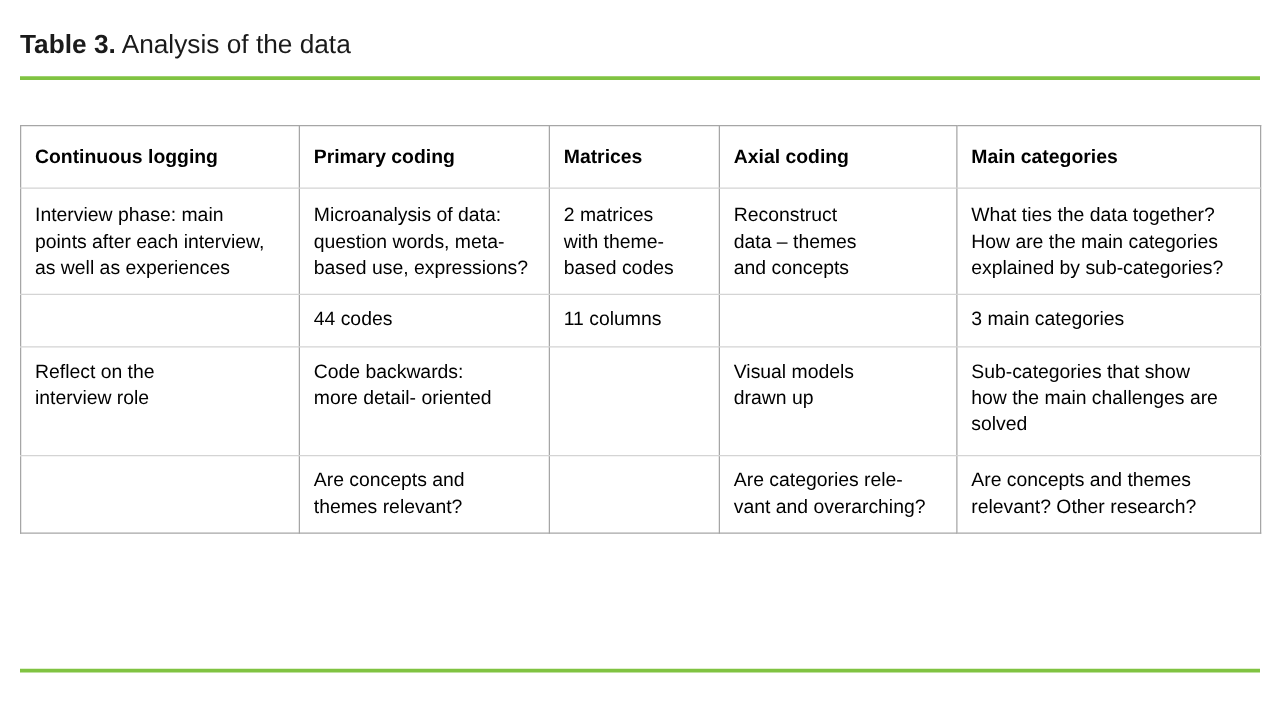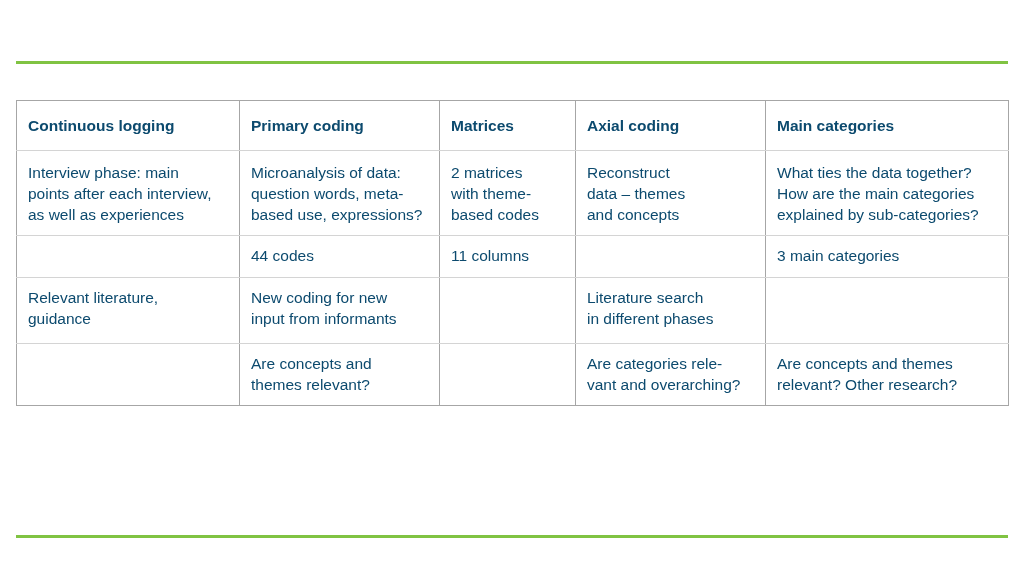--- a/index.html
+++ b/index.html
@@ -75,21 +75,21 @@
     border-right: 1px solid #a6a6a6;
     border-top: 1px solid #d4d4d4;
     border-bottom: 1px solid #d4d4d4;
     vertical-align: top;
     text-align: left;
     padding: 9px 11px 10px 11px;
     font-size: 15.5px;
     line-height: 21px;
     font-weight: normal;
     white-space: pre-line;
-    color: #0c4a6e;
+    color: #000000;
   }
   table.analysis thead th {
     font-weight: bold;
     font-size: 15.5px;
     padding-top: 14px;
     padding-bottom: 14px;
     border-top: 1px solid #a6a6a6;
     border-bottom: 1px solid #d4d4d4;
   }
   table.analysis tbody tr:first-child td {
@@ -103,20 +103,24 @@
   .row-h-2 td { height: 22px; }
   .row-h-3 td { height: 67px; }
   .row-h-4 td { height: 46px; }
   .row-h-5 td { height: 37px; }
 </style>
 </head>
 <body>
 
 <div class="page">
 
+  <div class="title-block">
+    <span class="title-label">Table 3.</span>
+    <span class="title-text">Analysis of the data</span>
+  </div>
 
   <div class="rule-green rule-top"></div>
 
   <div class="table-wrap">
     <table class="analysis">
       <colgroup>
         <col class="c0">
           <col class="c1">
           <col class="c2">
           <col class="c3">
@@ -149,29 +153,31 @@
 How are the main categories
 explained by sub-categories?</td>
         </tr>
         <tr class="row-h-2">
           <td></td>
           <td>44 codes</td>
           <td>11 columns</td>
           <td></td>
           <td>3 main categories</td>
         </tr>
-        <tr class="row-h-4">
-          <td>Relevant literature,
-guidance</td>
-          <td>New coding for new
-input from informants</td>
+        <tr class="row-h-3">
+          <td>Reflect on the
+interview role</td>
+          <td>Code backwards:
+more detail- oriented</td>
           <td></td>
-          <td>Literature search
-in different phases</td>
-          <td></td>
+          <td>Visual models
+drawn up</td>
+          <td>Sub-categories that show
+how the main challenges are
+solved</td>
         </tr>
         <tr class="row-h-5">
           <td></td>
           <td>Are concepts and
 themes relevant?</td>
           <td></td>
           <td>Are categories rele-
 vant and overarching?</td>
           <td>Are concepts and themes
 relevant? Other research?</td>

